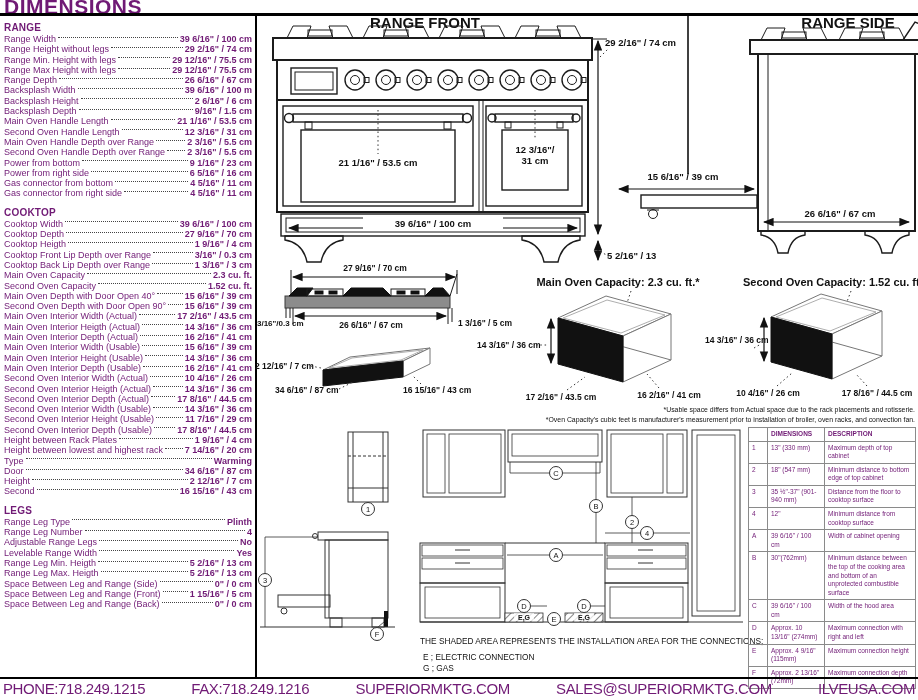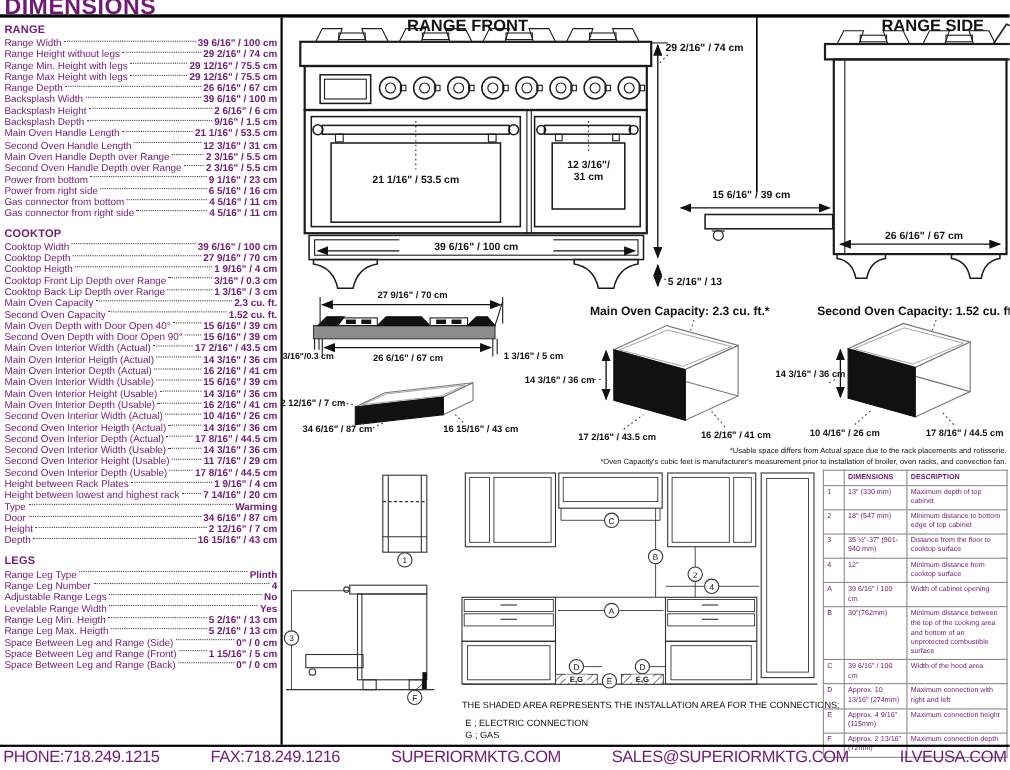--- a/index.html
+++ b/index.html
@@ -275,21 +275,21 @@
             <span class="lbl">Door</span>
             <span class="dots"></span>
             <span class="val">34 6/16" / 87 cm</span>
           </div>
           <div class="srow">
             <span class="lbl">Height</span>
             <span class="dots"></span>
             <span class="val">2 12/16" / 7 cm</span>
           </div>
           <div class="srow">
-            <span class="lbl">Depth</span>
+            <span class="lbl">Second</span>
             <span class="dots"></span>
             <span class="val">16 15/16" / 43 cm</span>
           </div>
         </div>
     </div>
     <div class="spec-section">
       <h3>LEGS</h3>
       <div>
 
       <div class="srow">

